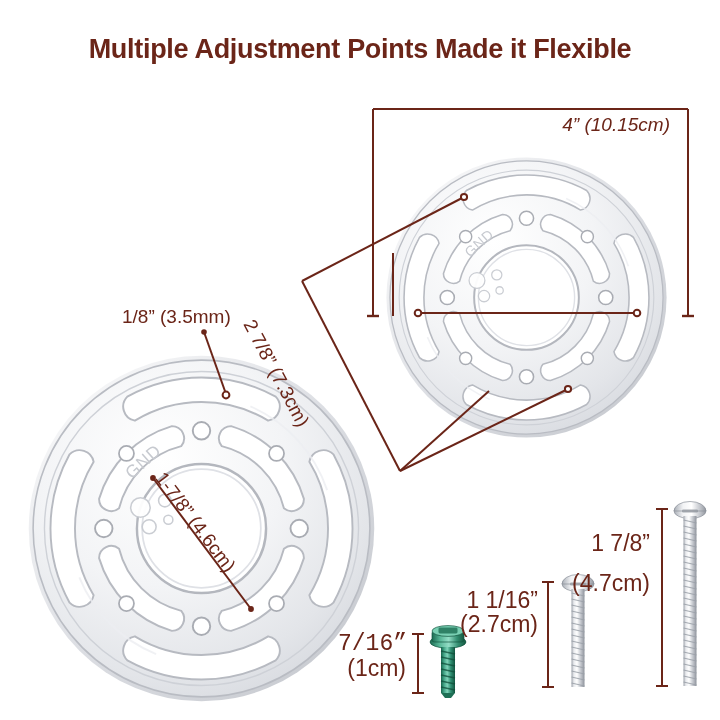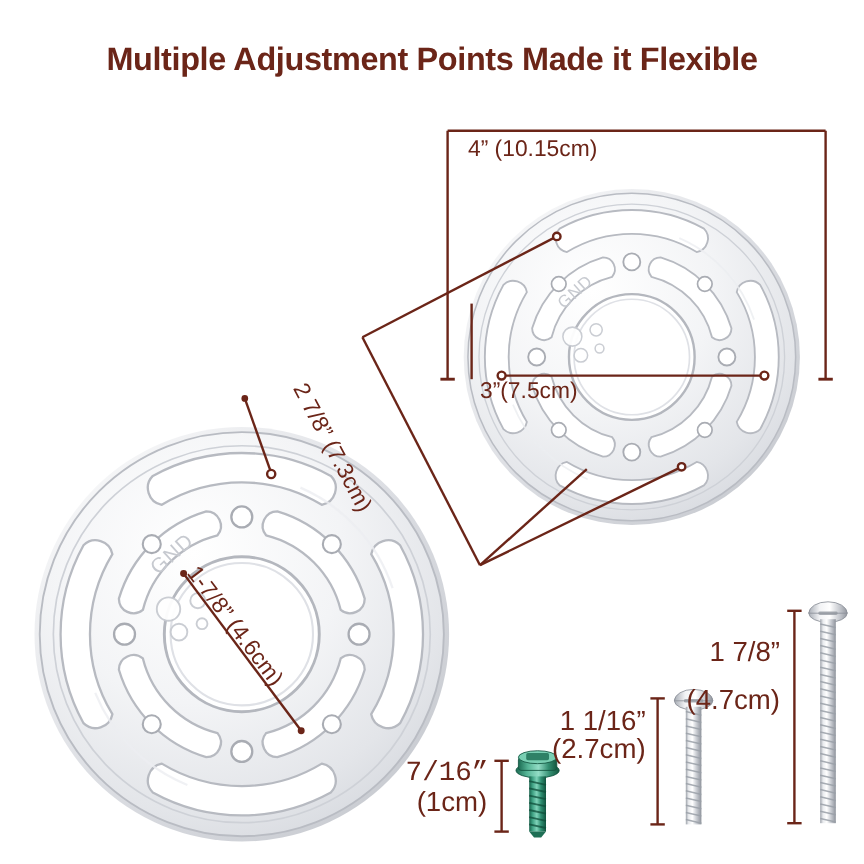--- a/index.html
+++ b/index.html
@@ -28,21 +28,21 @@
   .dim-label{
     position:absolute;
     color:#6B2518;
     font-size:19px;
     font-weight:normal;
     font-family:"Liberation Sans", sans-serif;
     white-space:nowrap;
     line-height:1.12;
   }
   .dim-label.sm{font-size:23px;}
-  .dim-label.center{text-align:left;}
+  .dim-label.center{text-align:right;font-style:italic;}
   .dim-label.right{text-align:right;}
 </style>
 </head>
 <body>
 
 <div id="stage">
 
   <svg width="720" height="720" viewBox="0 0 720 720">
     <defs>
       <radialGradient id="plateSheen" cx="38%" cy="30%" r="82%">
@@ -284,24 +284,24 @@
         <path d="M -6.5 165 L 6.5 168"></path>
           <path d="M -6.5 171 L 6.5 174"></path>
       </g>
     </g>
   </svg>
 
   <div class="title">Multiple Adjustment Points Made it Flexible</div>
 
   <div class="dim-label center" style="left:390px; top:98px; width:280px;">4” (10.15cm)</div>
 
-  <div class="dim-label center" style="left:400px; top:300px; width:200px;">3”(7.5cm)</div>
 
   <div class="dim-label" style="left:258px; top:300px; transform:rotate(62deg); transform-origin:0 0;">2 7/8” (7.3cm)</div>
 
+  <div class="dim-label" style="left:122px; top:290px;">1/8” (3.5mm)</div>
 
   <div class="dim-label" style="left:168px; top:452px; transform:rotate(53deg); transform-origin:0 0;">1-7/8” (4.6cm)</div>
 
   <div class="dim-label right sm" style="left:338px; top:616px; width:68px;font-family:Liberation Mono, monospace;">7/16”</div>
   <div class="dim-label right sm" style="left:338px; top:640px; width:68px;">(1cm)</div>
 
   <div class="dim-label right sm" style="left:436px; top:572px; width:102px;">1 1/16”</div>
   <div class="dim-label right sm" style="left:436px; top:596px; width:102px;">(2.7cm)</div>
 
   <div class="dim-label right sm" style="left:556px; top:515px; width:94px;">1 7/8”</div>

